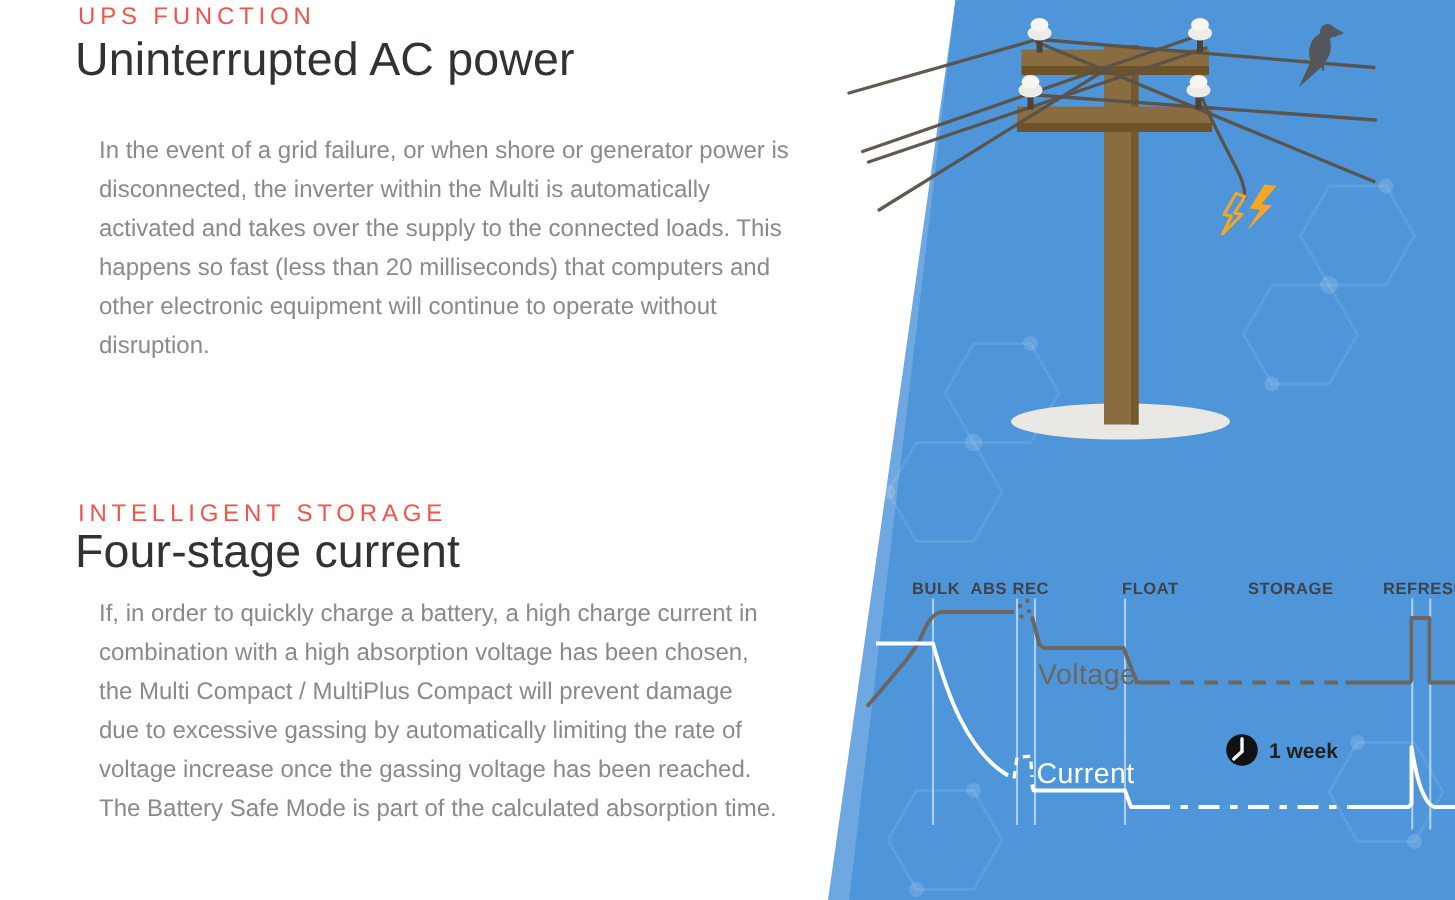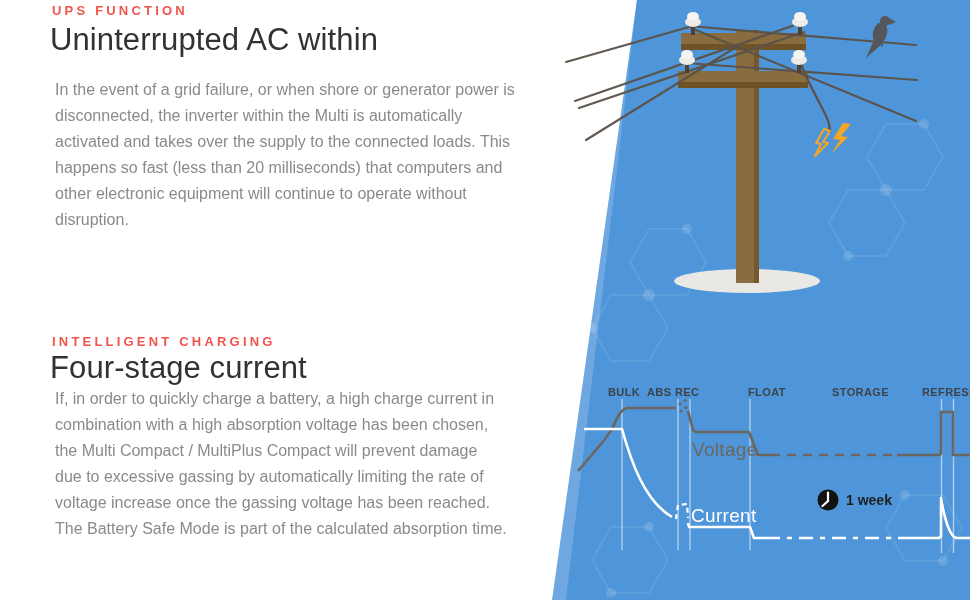--- a/index.html
+++ b/index.html
@@ -3,28 +3,28 @@
 <meta charset="utf-8">
 <style>
   html,body{margin:0;padding:0;background:#fff;}
   .canvas{
     position:relative;width:970px;height:600px;background:#ffffff;
     overflow:hidden;font-family:"Liberation Sans",sans-serif;
   }
   svg.art{position:absolute;left:0;top:0;width:970px;height:600px;display:block;}
   .eyebrow{
     position:absolute;left:52px;margin:0;
-    font-size:13px;font-weight:bold;letter-spacing:3.2px;color:#F2544C;
+    font-size:16px;font-weight:normal;letter-spacing:3.2px;color:#F2544C;
   }
   .title{
     position:absolute;left:50px;margin:0;
     font-size:31px;font-weight:500;color:#34322E;letter-spacing:0.1px;
   }
   .bodytext{
-    position:absolute;left:50px;margin:5px;width:540px;
+    position:absolute;left:50px;margin:16px;width:540px;
     font-size:16px;line-height:26px;color:#8A8A8A;white-space:pre-line;
   }
   
   text.stage{font-family:"Liberation Sans",sans-serif;font-size:11px;font-weight:bold;fill:#3E434B;letter-spacing:0.4px;}
   text.vlabel{font-family:"Liberation Sans",sans-serif;font-size:19px;fill:#6B665F;letter-spacing:0.3px;}
   text.clabel{font-family:"Liberation Sans",sans-serif;font-size:19px;fill:#FFFFFF;letter-spacing:0.3px;}
   text.wk{font-family:"Liberation Sans",sans-serif;font-size:14px;font-weight:bold;fill:#1F1F1D;}
 </style>
 </head>
 <body>
@@ -165,31 +165,31 @@
           <line x1="828" y1="501" x2="828" y2="492.5"></line>
           <line x1="828" y1="501" x2="822.5" y2="506"></line>
         </g>
       </g>
       <text class="wk" x="846" y="505">1 week</text>
     </g>
   </svg>
 
   <section>
     <div class="eyebrow" style="top:3px">UPS FUNCTION</div>
-    <h1 class="title" style="top:22px">Uninterrupted AC within</h1>
+    <h1 class="title" style="top:22px">Uninterrupted AC power</h1>
     <p class="bodytext" style="top:72px">In the event of a grid failure, or when shore or generator power is
 disconnected, the inverter within the Multi is automatically
 activated and takes over the supply to the connected loads. This
 happens so fast (less than 20 milliseconds) that computers and
 other electronic equipment will continue to operate without
 disruption.</p>
   </section>
 
   <section>
-    <div class="eyebrow" style="top:334px">INTELLIGENT CHARGING</div>
+    <div class="eyebrow" style="top:334px">INTELLIGENT STORAGE</div>
     <h1 class="title" style="top:350px">Four-stage current</h1>
     <p class="bodytext" style="top:381px">If, in order to quickly charge a battery, a high charge current in
 combination with a high absorption voltage has been chosen,
 the Multi Compact / MultiPlus Compact will prevent damage
 due to excessive gassing by automatically limiting the rate of
 voltage increase once the gassing voltage has been reached.
 The Battery Safe Mode is part of the calculated absorption time.</p>
   </section>
 
 </div>

